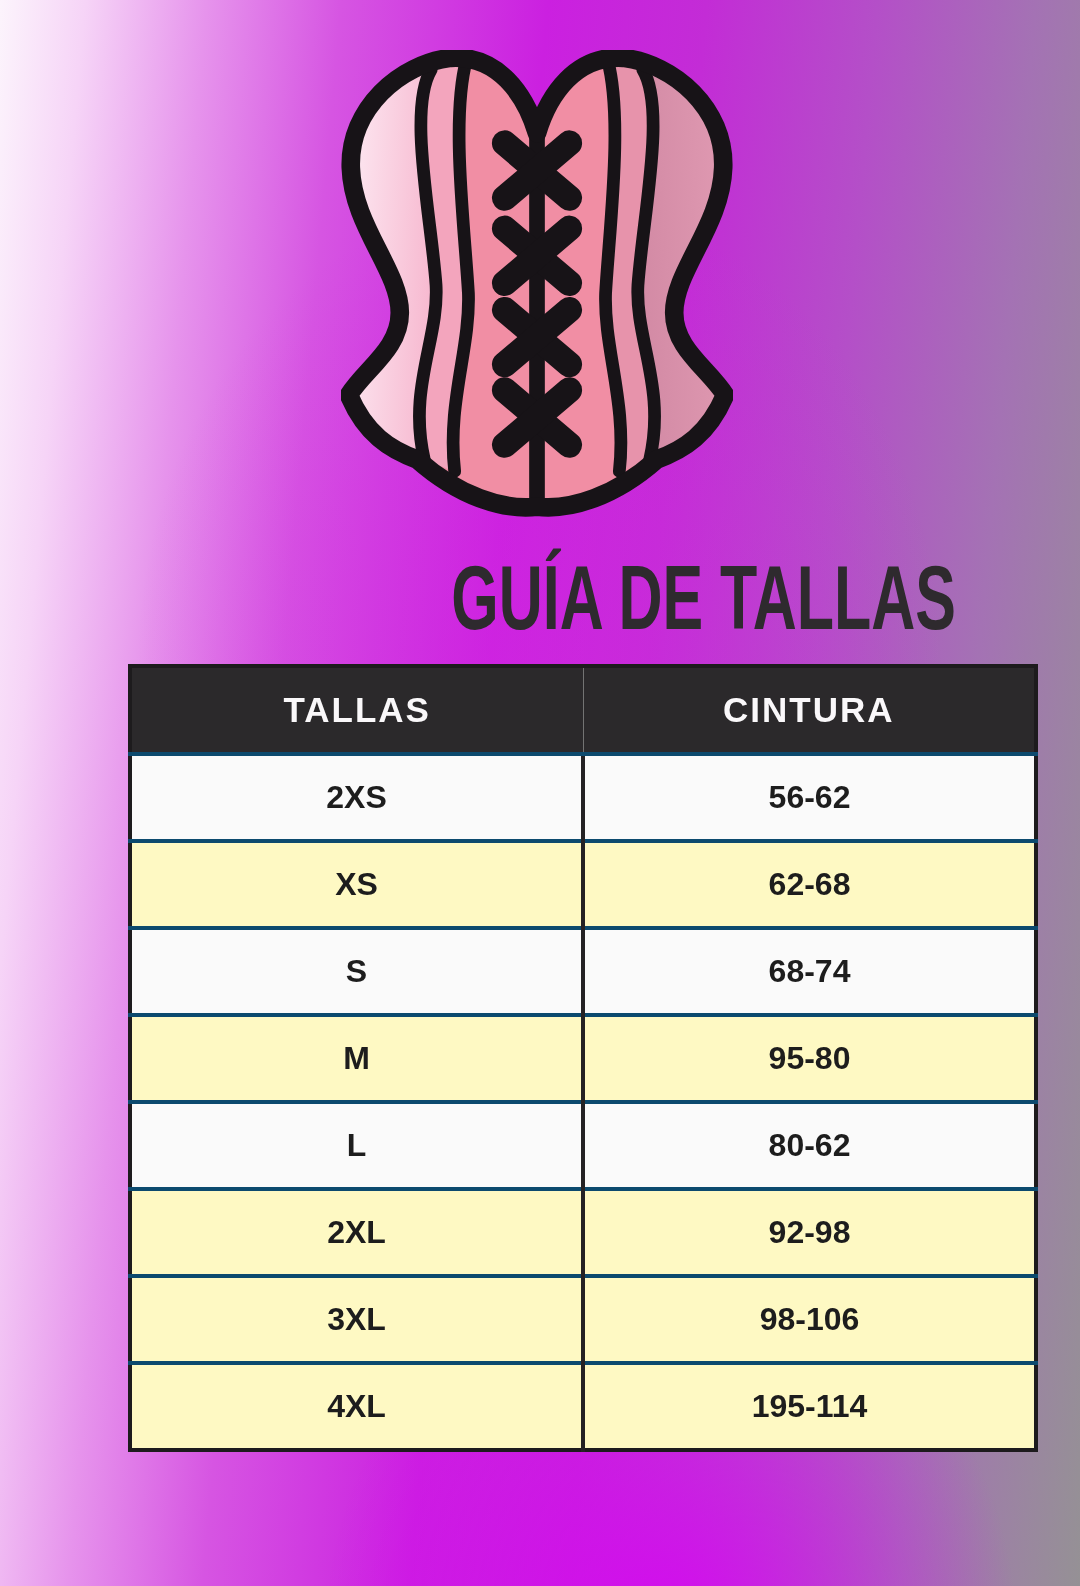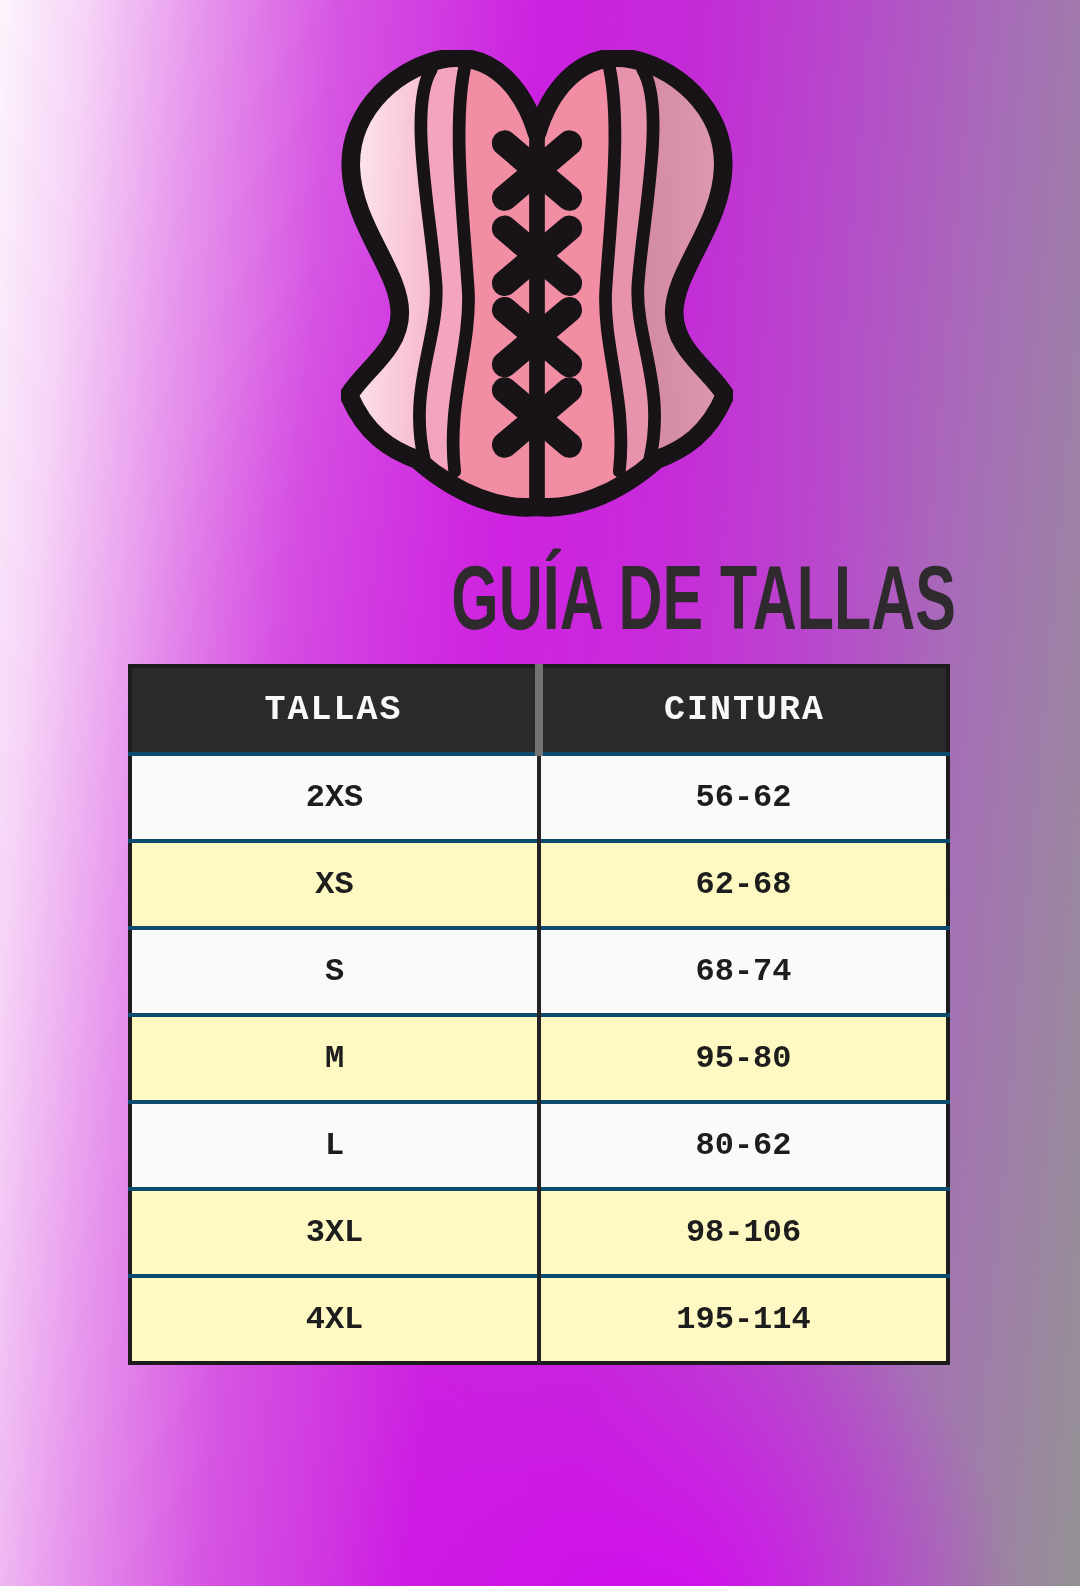--- a/index.html
+++ b/index.html
@@ -43,40 +43,39 @@
     display: inline-block;
     transform: scaleX(0.67);
     transform-origin: center center;
     letter-spacing: 0px;
   }
 
   table.size-table {
     position: absolute;
     left: 128px;
     top: 664px;
-    width: 822px;
+    width: 910px;
     border-collapse: collapse;
     table-layout: fixed;
     border: 4px solid #1d1b1d;
-    font-family: Liberation Mono, monospace;
   }
   .size-table th, .size-table td {
     text-align: center;
     vertical-align: middle;
     font-weight: bold;
     padding: 0;
   }
   .size-table th {
     background: #2b292b;
     color: #faf8fa;
     font-size: 35px;
     letter-spacing: 2px;
     height: 84px;
   }
-  .size-table th + th { border-left: 8px solid #737373; }
+  .size-table th + th { border-left: 1px solid #737373; }
   .size-table td {
     font-size: 32px;
     color: #1d1d1d;
     height: 83px;
     border-top: 4px solid #0c4a6e;
   }
   .size-table td + td { border-left: 4px solid #242224; }
   .size-table tbody tr { background: #fef9c3; }
   .size-table tbody tr:nth-child(-n+5):nth-child(odd) { background: #fafafa; }
 </style>
@@ -170,20 +169,24 @@
       </tr>
       <tr>
         <td>M</td>
         <td>95-80</td>
       </tr>
       <tr>
         <td>L</td>
         <td>80-62</td>
       </tr>
       <tr>
+        <td>2XL</td>
+        <td>92-98</td>
+      </tr>
+      <tr>
         <td>3XL</td>
         <td>98-106</td>
       </tr>
       <tr>
         <td>4XL</td>
         <td>195-114</td>
       </tr>
     </tbody>
 </table>
 

